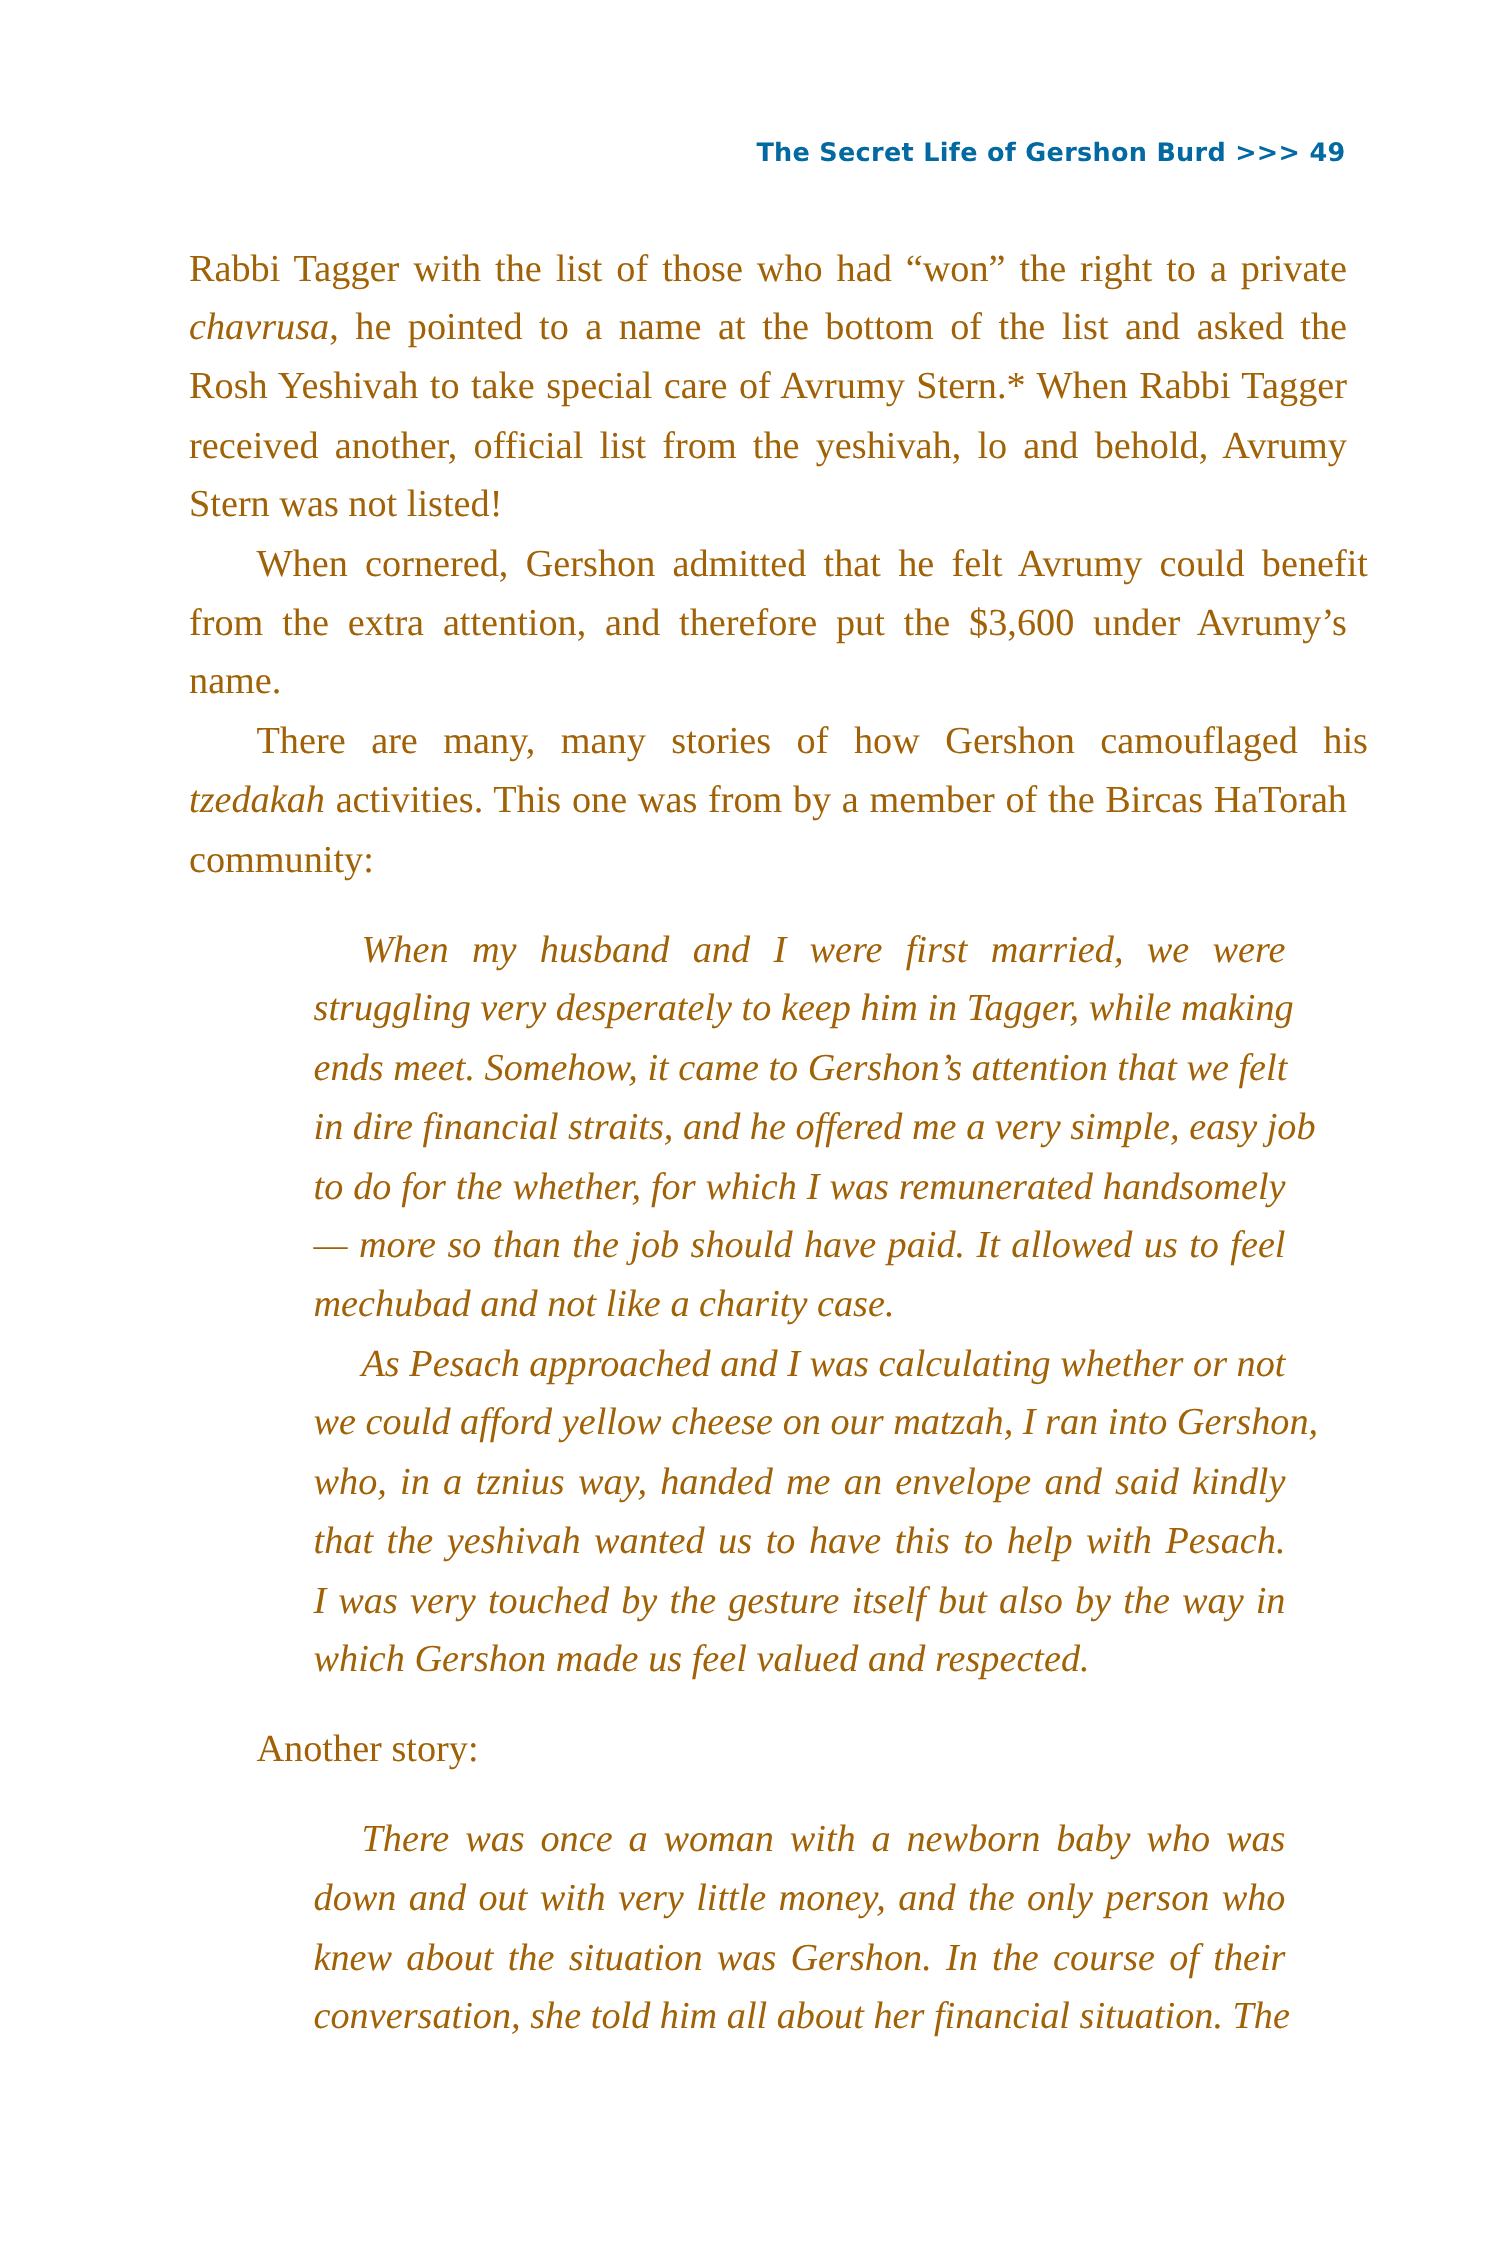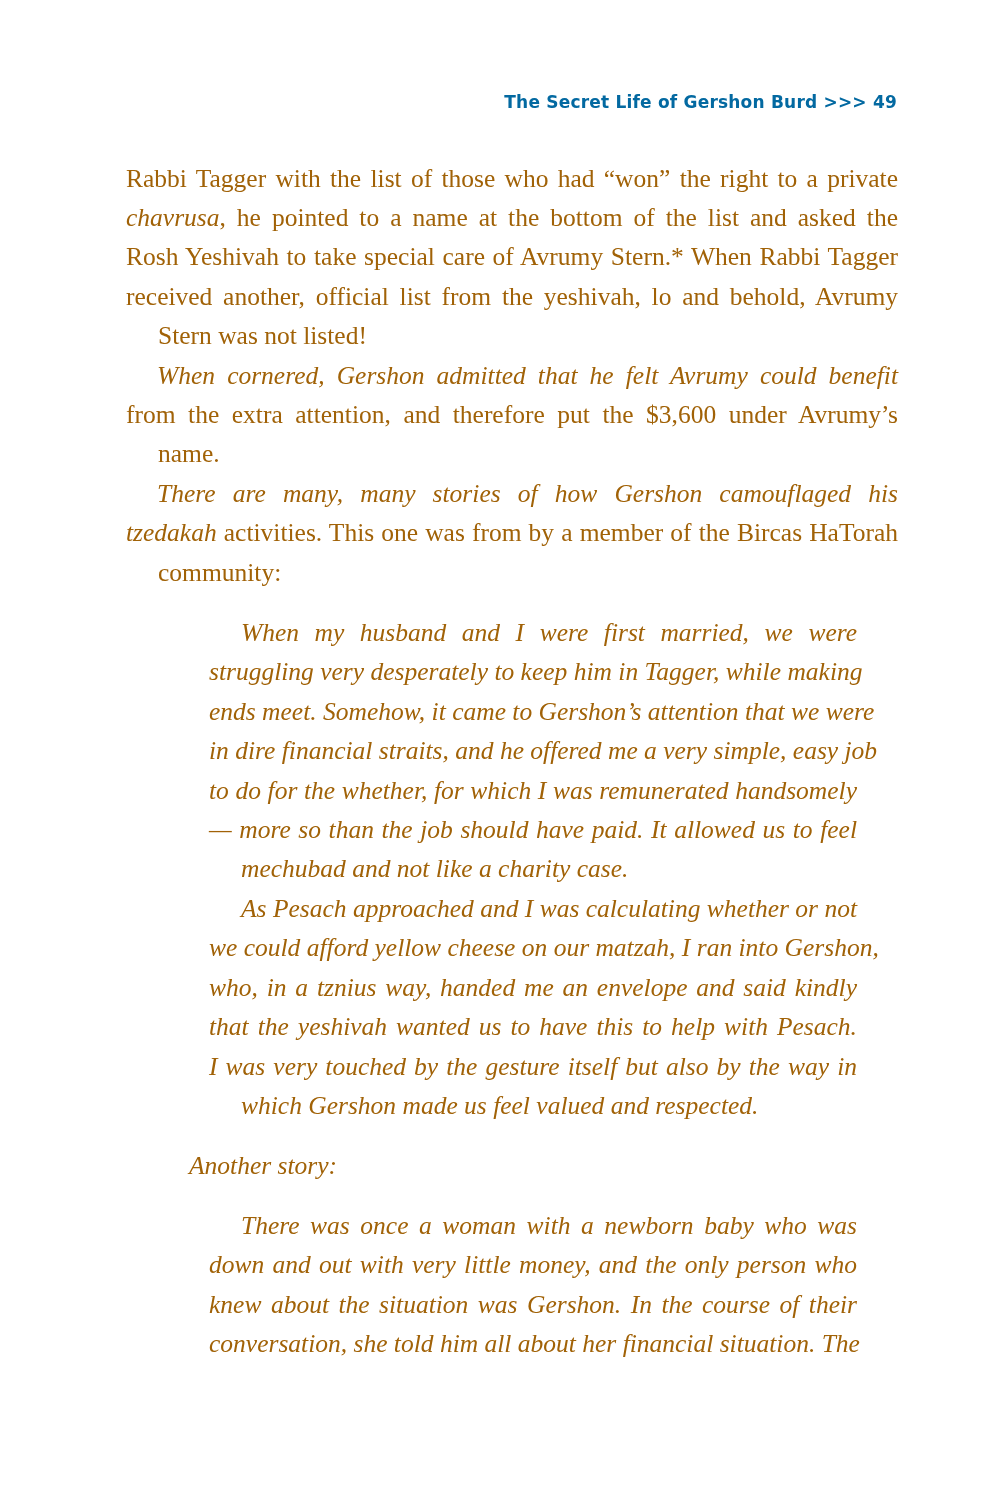--- a/index.html
+++ b/index.html
@@ -8,23 +8,23 @@
     position: absolute; top: 92px; right: 106px;
     font-family: "DejaVu Sans", sans-serif; font-weight: bold;
     font-size: 17px; color: #0369a1; letter-spacing: 0.2px; white-space: nowrap;
   }
   .line {
     position: absolute; white-space: nowrap;
     font-family: "Liberation Serif", serif; color: #a16207;
     font-size: 25.5px; line-height: 30px;
     text-align: justify; text-align-last: justify;
   }
-  .line.last { text-align-last: left; margin-left: 32px; }
+  .line.last { text-align-last: left; }
   .body-line { left: 126px; width: 772px; }
-  .body-line.indent { left: 157px; width: 741px; font-style: italic; }
+  .body-line.indent { left: 171px; width: 741px; }
   .quote-line { left: 209px; width: 648px; font-style: italic; }
   .quote-line.indent { left: 241px; width: 616px; }
   em { font-style: italic; }
 </style>
 </head>
 <body>
 
 <div class="running-head">
   <span>The Secret Life of Gershon Burd</span>
   <span>&gt;&gt;&gt;</span>
@@ -47,21 +47,21 @@
 
 <div>
   <div class="line body-line indent" style="top:479px">There are many, many stories of how Gershon camouflaged his</div>
   <div class="line body-line" style="top:518px"><em>tzedakah</em><span> activities. This one was from by a member of the Bircas HaTorah</span></div>
   <div class="line body-line last" style="top:558px">community:</div>
 </div>
 
 <div>
   <div class="line quote-line indent" style="top:618px">When my husband and I were first married, we were</div>
   <div class="line quote-line" style="top:657px">struggling very desperately to keep him in Tagger, while making</div>
-  <div class="line quote-line" style="top:697px">ends meet. Somehow, it came to Gershon’s attention that we were</div>
+  <div class="line quote-line" style="top:697px">ends meet. Somehow, it came to Gershon’s attention that we felt</div>
   <div class="line quote-line" style="top:736px">in dire financial straits, and he offered me a very simple, easy job</div>
   <div class="line quote-line" style="top:776px">to do for the whether, for which I was remunerated handsomely</div>
   <div class="line quote-line" style="top:815px">— more so than the job should have paid. It allowed us to feel</div>
   <div class="line quote-line last" style="top:854px">mechubad and not like a charity case.</div>
 </div>
 
 <div>
   <div class="line quote-line indent" style="top:894px">As Pesach approached and I was calculating whether or not</div>
   <div class="line quote-line" style="top:933px">we could afford yellow cheese on our matzah, I ran into Gershon,</div>
   <div class="line quote-line" style="top:973px">who, in a tznius way, handed me an envelope and said kindly</div>

